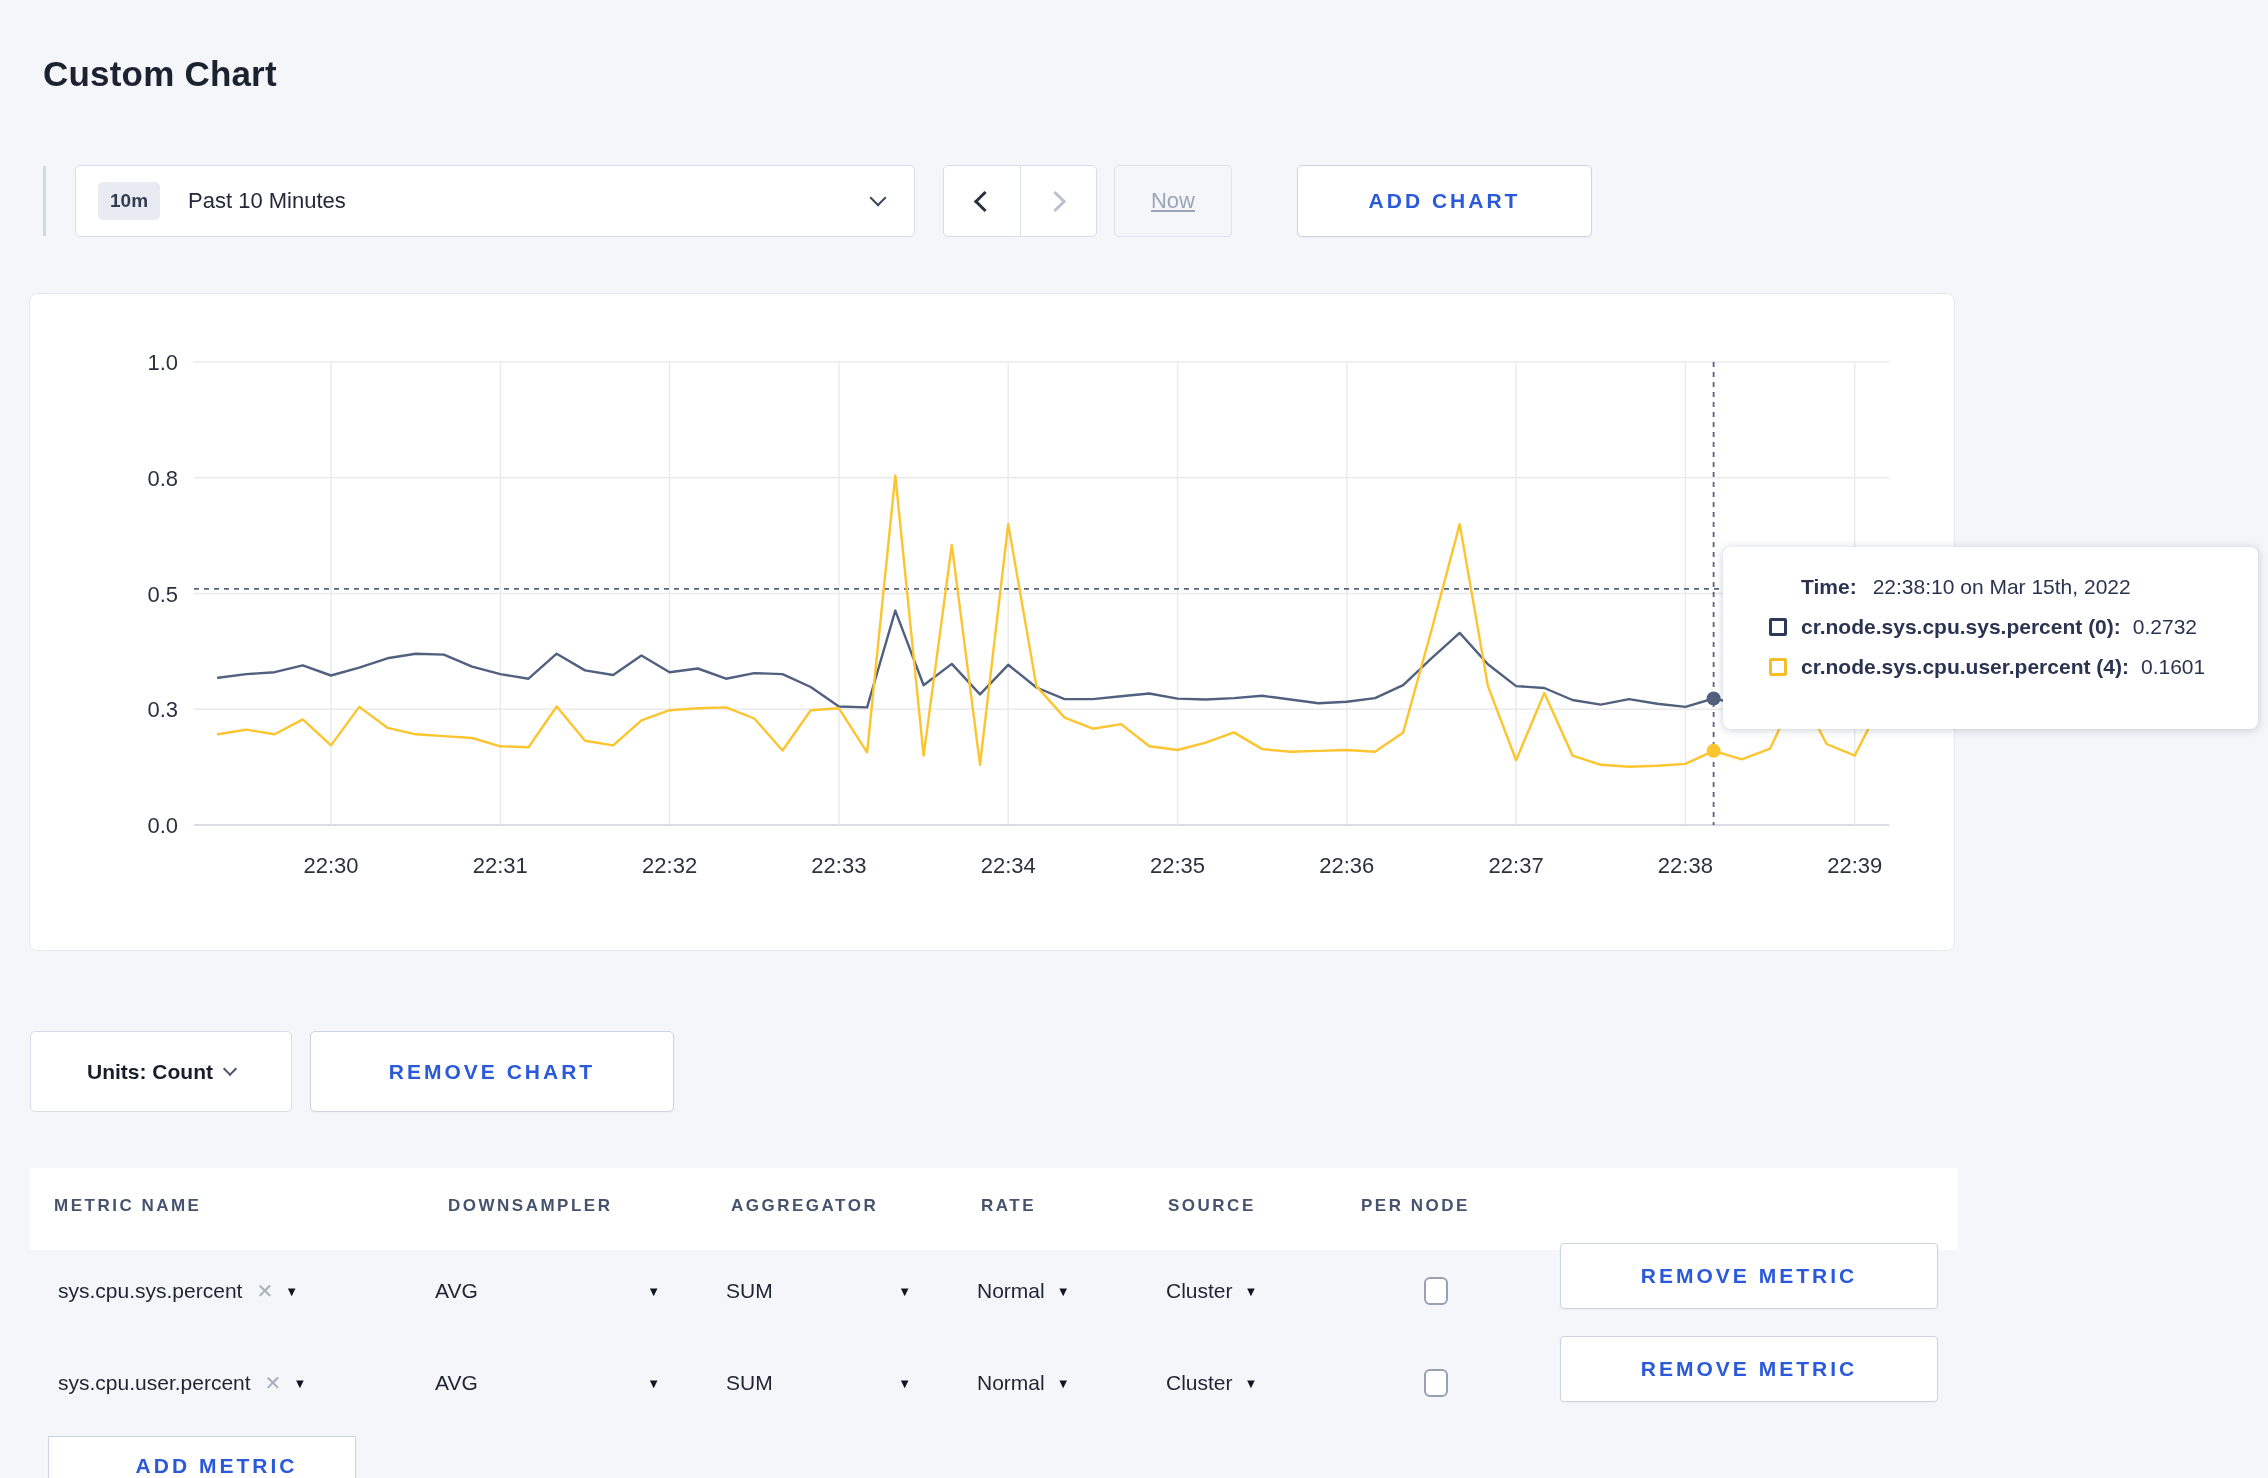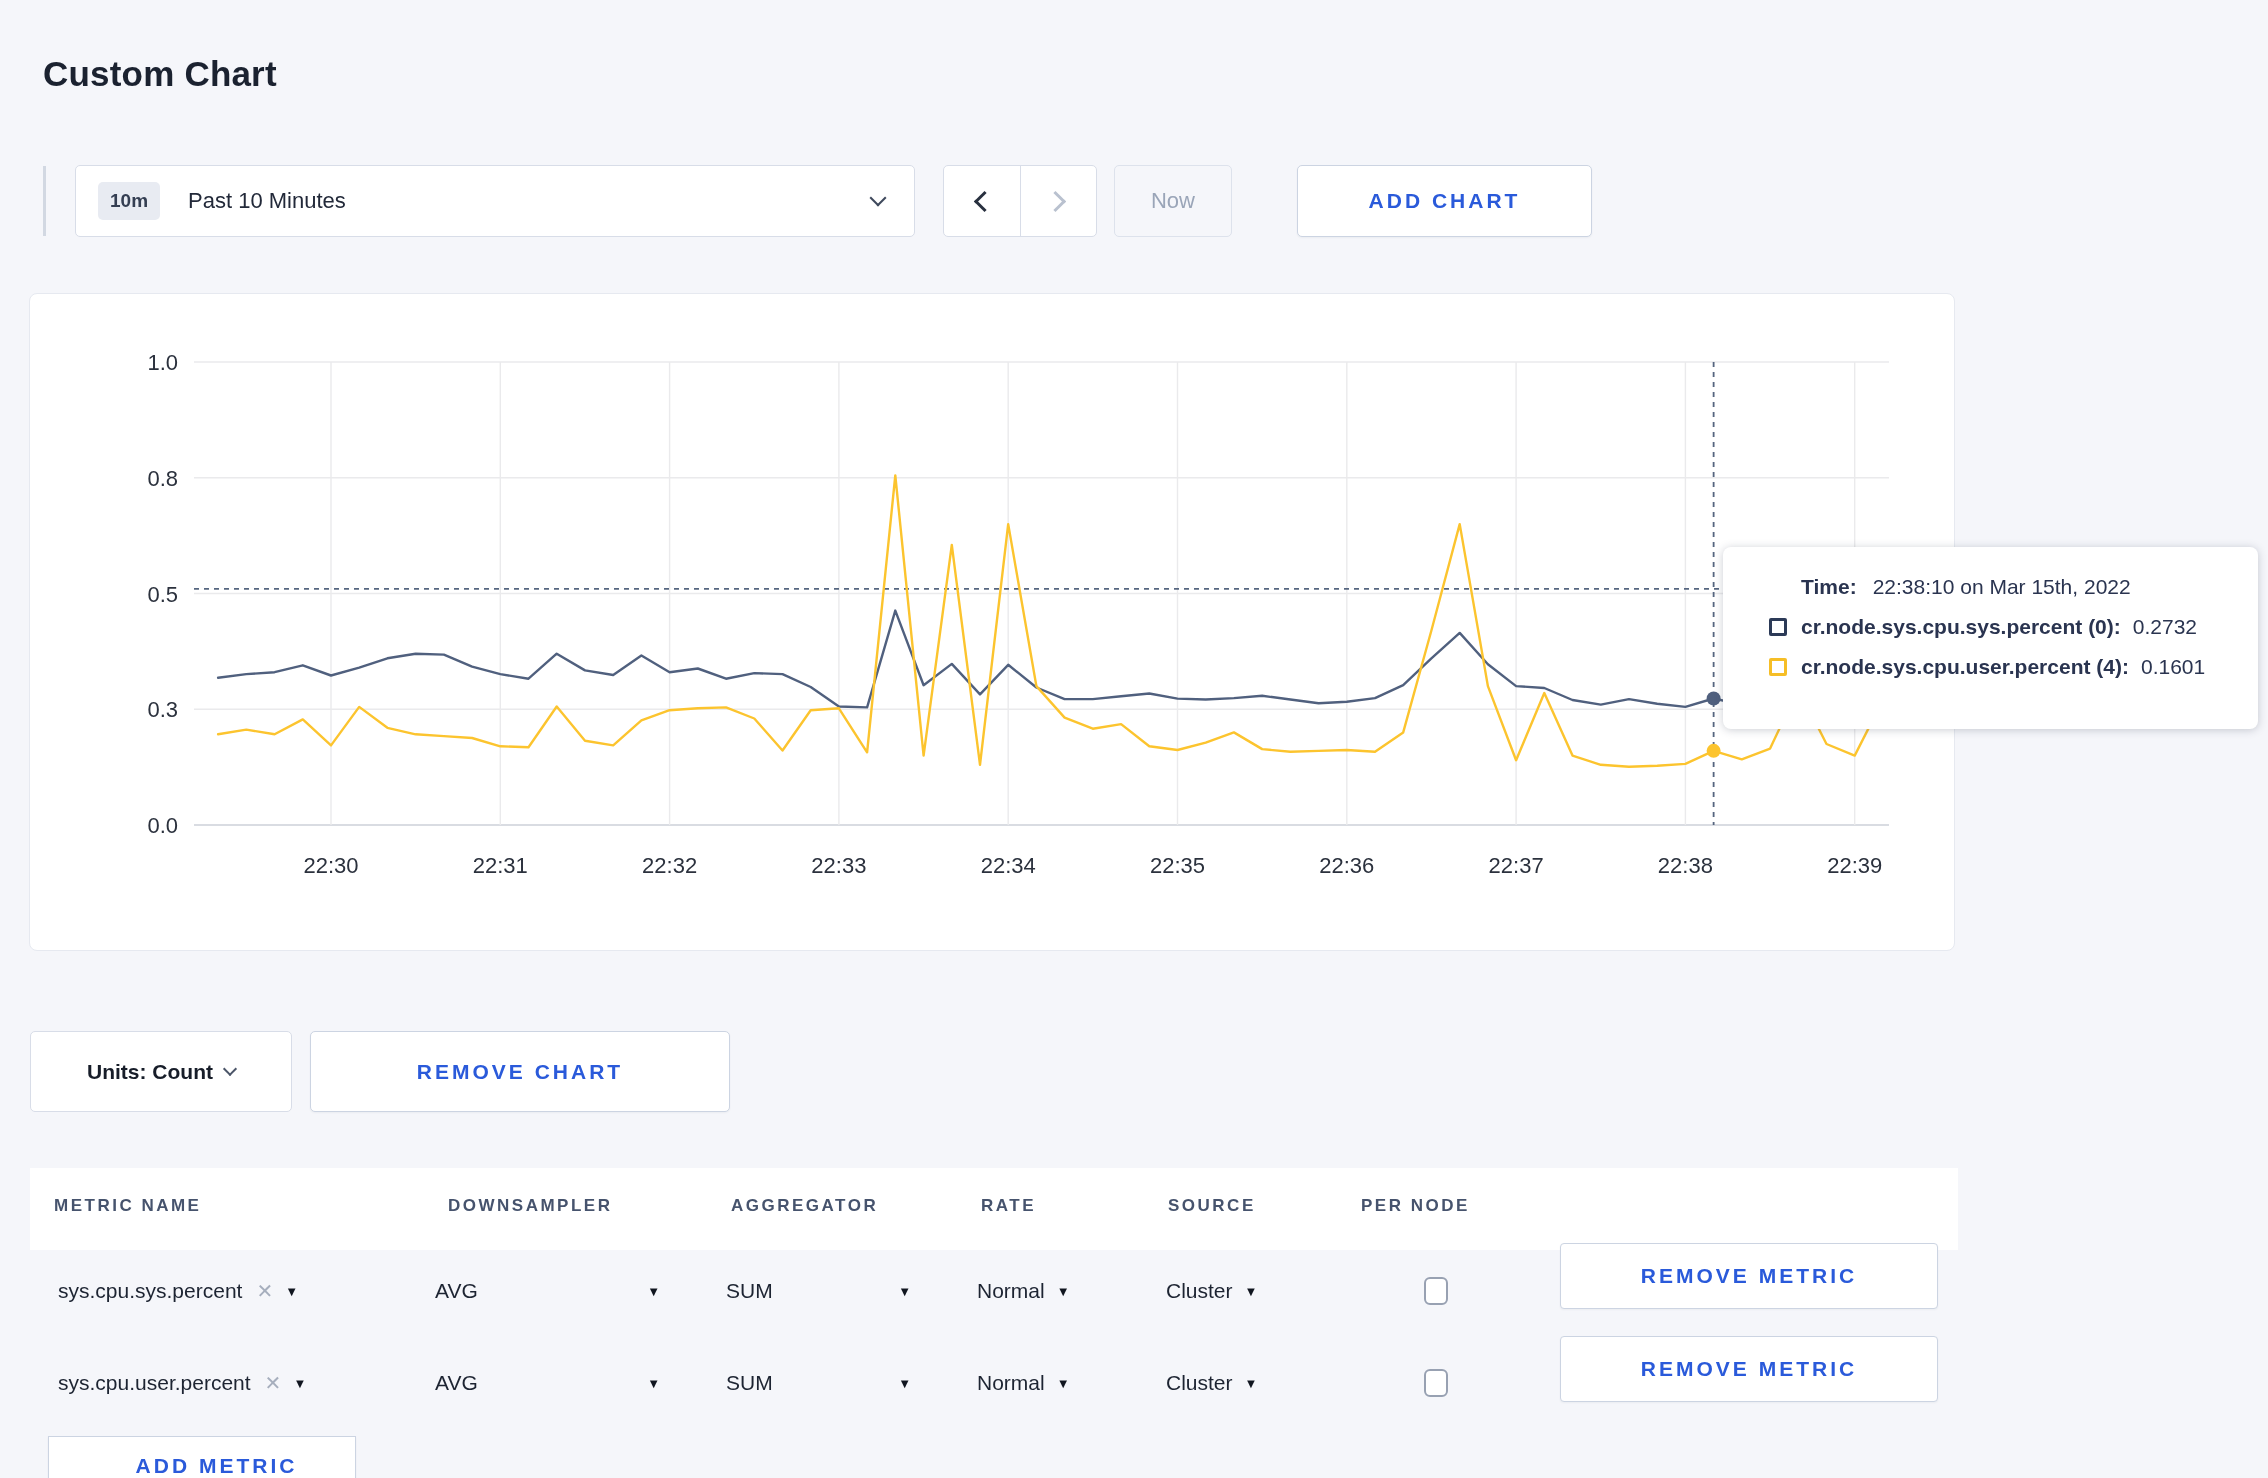--- a/index.html
+++ b/index.html
@@ -20,21 +20,21 @@
     transform:rotate(45deg); margin-left:auto; margin-right:30px; margin-top:-6px; }
 
   .arrow-group { left:943px; top:119px; width:154px; height:72px; background:#fff;
     border:1px solid #d8dde8; border-radius:5px; display:flex; }
   .arrow-cell { flex:1; display:flex; align-items:center; justify-content:center; cursor:pointer; }
   .arrow-cell:first-child { border-right:1px solid #d8dde8; }
   .chev-left { width:15px; height:15px; border-left:3.5px solid #28303f; border-bottom:3.5px solid #28303f; transform:rotate(45deg); margin-left:6px; }
   .chev-right { width:15px; height:15px; border-right:3px solid #b9c1cf; border-top:3px solid #b9c1cf; transform:rotate(45deg); margin-right:6px; }
 
   .now-btn { left:1114px; top:119px; width:118px; height:72px; border:1px solid #dde2ec; border-radius:5px;
-    display:flex; align-items:center; justify-content:center; font-size:22px; color:#9aa5b8; cursor:default; }
+    display:flex; align-items:center; justify-content:center; font-size:22px; color:#9aa5b8; cursor:default;text-decoration:underline; }
 
   .blue-btn { background:#fff; border:1px solid #ccd4e2; border-radius:5px; display:flex; align-items:center;
     justify-content:center; color:#2a5ada; font-size:21px; font-weight:700; letter-spacing:3px; cursor:pointer;
     box-shadow:0 1px 2px rgba(40,50,80,.05); }
   .add-chart { left:1297px; top:119px; width:295px; height:72px; }
 
   
   .chart-card { left:29px; top:247px; width:1926px; height:658px; background:#fff;
     border:1px solid #e6e9f0; border-radius:8px; }
   .chart-card svg { position:absolute; left:0; top:0; }
@@ -48,21 +48,21 @@
   .tt-swatch { width:18px; height:18px; border:3.5px solid #2c3a57; border-radius:2px; margin-right:14px; background:#fff; }
   .tt-name { font-weight:700; }
   .tt-val { margin-left:12px; }
 
   
   .units-select { left:30px; top:985px; width:262px; height:81px; background:#fff; border:1px solid #d8dde8;
     border-radius:5px; display:flex; align-items:center; justify-content:center; gap:12px; cursor:pointer; }
   .units-label { font-size:21px; font-weight:700; color:#171d29; }
   .units-chev { width:10px; height:10px; border-right:2px solid #4b5568; border-bottom:2px solid #4b5568;
     transform:rotate(45deg); margin-top:-5px; }
-  .remove-chart { left:310px; top:985px; width:420px; height:81px; }
+  .remove-chart { left:310px; top:985px; width:364px; height:81px; }
 
   
   .table-header { left:30px; top:1122px; width:1928px; height:82px; background:#fff; }
   .th { position:absolute; top:28px; font-size:17px; font-weight:600; letter-spacing:2.5px; color:#46536d; }
 
   .metric-row { left:30px; height:46px; width:1928px;text-align:center; }
   .metric-row .cell { position:absolute; top:0; display:flex; align-items:center; height:46px; font-size:21px; color:#1d2432; }
   .tri { font-size:13px; color:#10151f; margin-left:12px; cursor:pointer; }
   .clear-x { color:#a6aebd; font-size:20px; margin-left:14px; cursor:pointer; }
   .cell.dd { cursor:pointer; }

